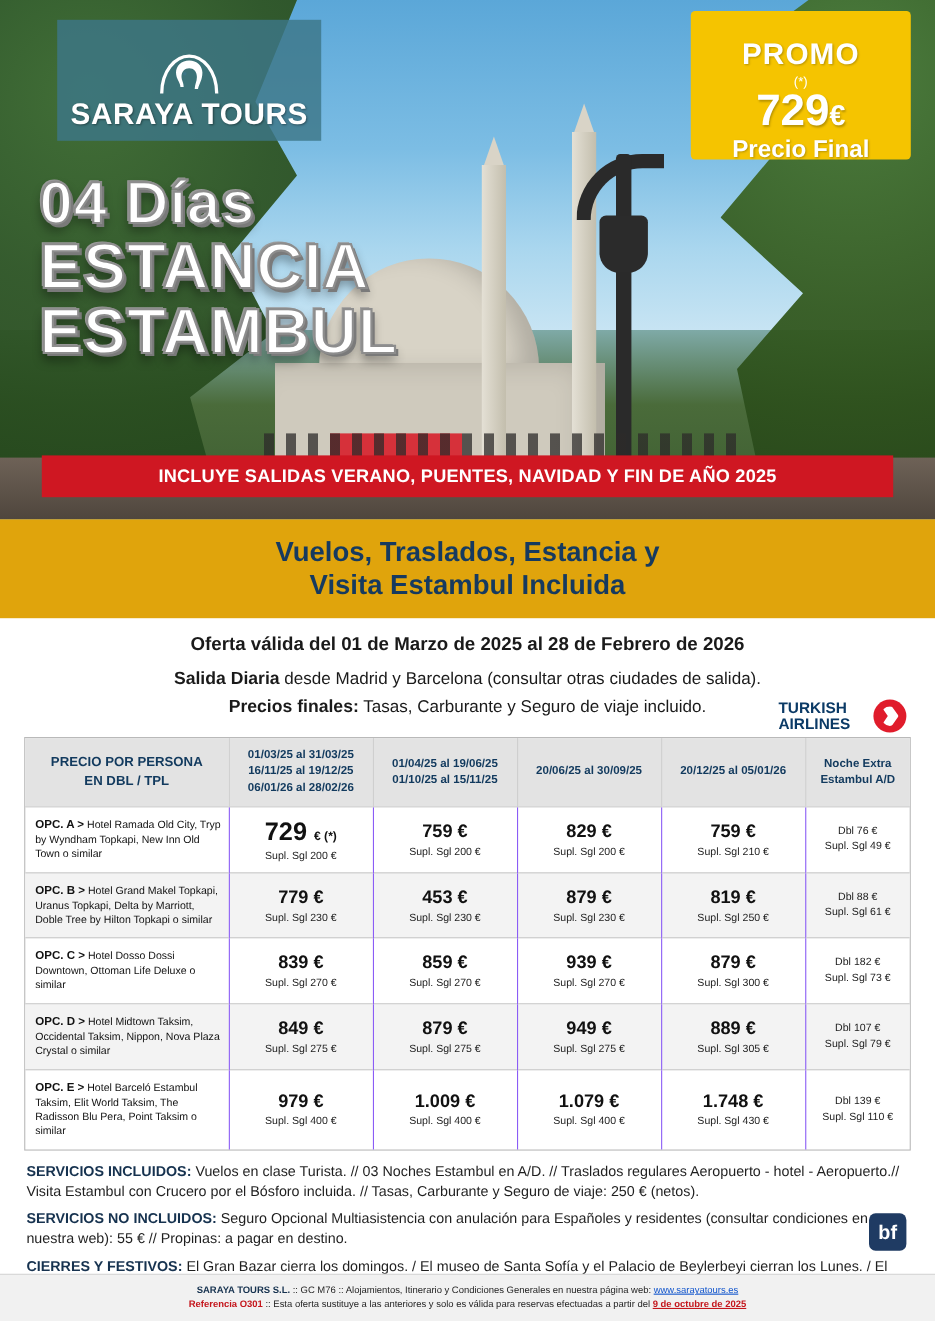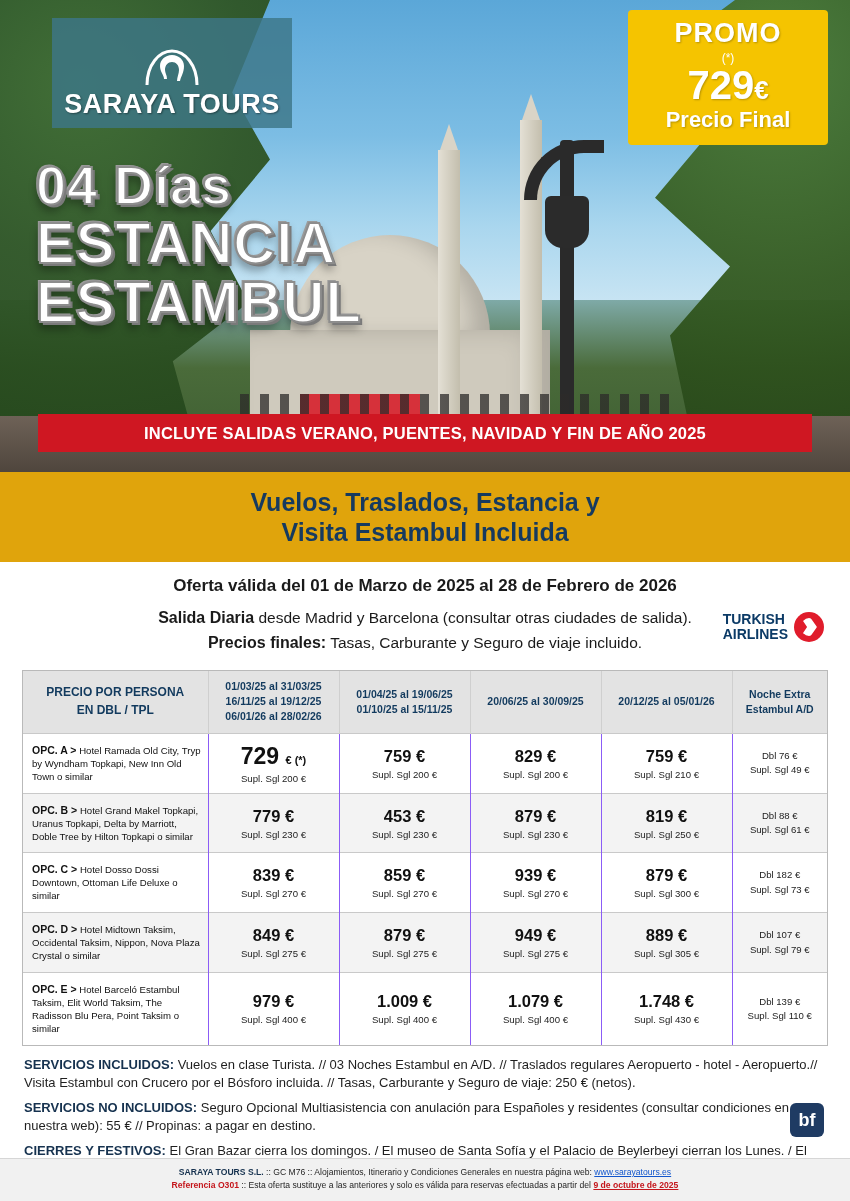--- a/index.html
+++ b/index.html
@@ -96,21 +96,21 @@
   .logo-mark { width:70px; height:48px; margin-bottom:2px; }
   .logo-text {
     color:#fff; font-size:27px; font-weight:bold; letter-spacing:.5px;
     text-shadow: 1px 1px 2px rgba(0,0,0,.4);
   }
 
   
   .promo {
     position:absolute; right:22px; top:10px; width:200px; height:135px;
     background:#f5c400; border-radius:4px;
-    color:#fff; text-align:center; padding-top:8px;
+    color:#fff; text-align:center; padding-top:24px;
   }
   .promo .p1 { font-size:27px; font-weight:bold; letter-spacing:1px; text-shadow:1px 1px 2px rgba(0,0,0,.25); }
   .promo .p2 { font-size:12px; margin-top:2px; }
   .promo .p3 { font-size:40px; font-weight:bold; line-height:1; text-shadow:1px 1px 2px rgba(0,0,0,.25); }
   .promo .p3 .eur { font-size:26px; }
   .promo .p4 { font-size:22px; font-weight:bold; margin-top:2px; text-shadow:1px 1px 2px rgba(0,0,0,.25); }
 
   
   .title-block { position:absolute; left:36px; top:158px; }
   .title-line {
@@ -140,22 +140,22 @@
 
   
   .info { padding:14px 0 6px; text-align:center; }
   .info .l1 { font-size:17px; font-weight:bold; color:#1a1a1a; }
   .info .l2 { font-size:15.5px; margin-top:13px; }
   .info .l2 b { font-size:16px; }
   .info .l3 { font-size:15.5px; margin-top:7px; }
   .info .l3 b { font-size:16px; }
 
   .airline {
-    position:absolute; right:26px; top:612px;
-    display:flex; align-items:center; gap:6px;
+    position:absolute; right:26px; top:636px;
+    display:flex; align-items:center; gap:21px;
   }
   .airline .txt { font-size:14px; font-weight:bold; color:#0b3a66; line-height:1.05; text-align:left; }
   .airline .circle {
     width:30px; height:30px; border-radius:50%; background:#e01c2b; position:relative;
   }
   .airline .circle:after {
     content:""; position:absolute; left:7px; top:6px; width:16px; height:18px;
     border-radius:50%; background:#fff;
     clip-path: polygon(0 0, 60% 0, 100% 50%, 60% 100%, 0 100%, 38% 50%);
   }

